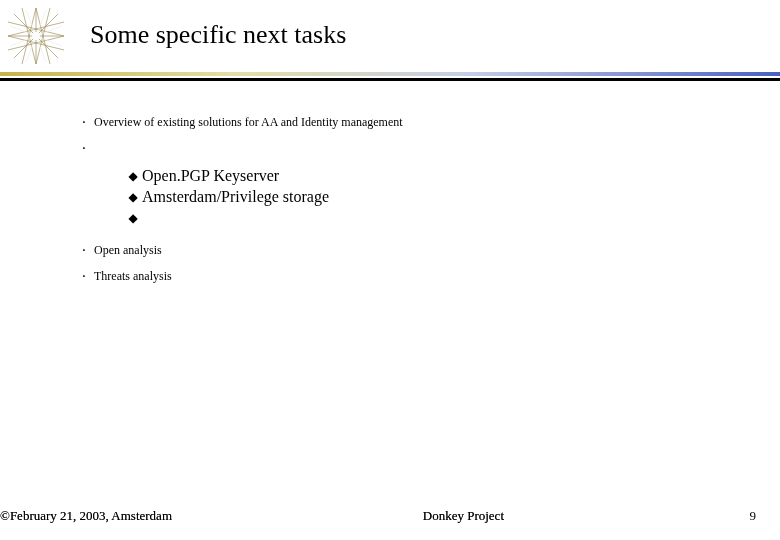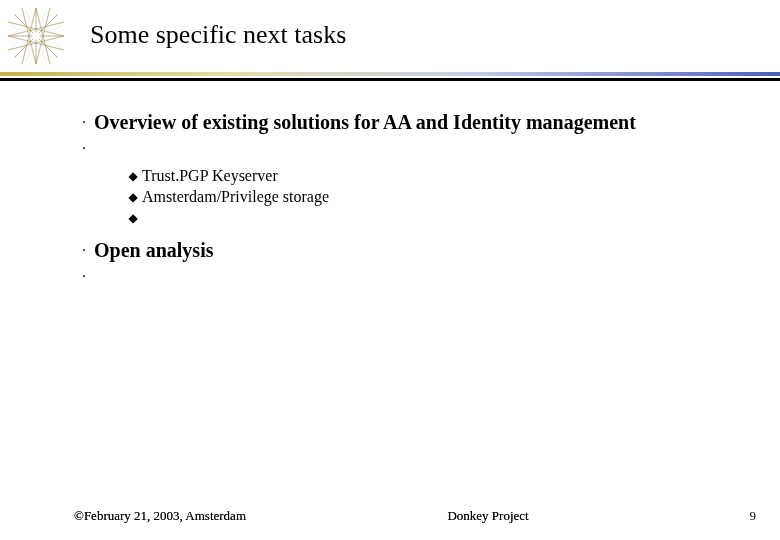--- a/index.html
+++ b/index.html
@@ -58,23 +58,22 @@
   }
   .bullet-sym {
     font-family: Arial, sans-serif;
     font-size: 16px;
     width: 20px;
     line-height: 24px;
     text-align: center;
     flex-shrink: 0;
   }
   .bullet-text {
-    font-size: 20px;
+    font-size: 12px;
     line-height: 24px;
-    font-weight: bold;
   }
   .sub-list {
     margin-top: 6px;
     margin-left: 50px;
     margin-bottom: 10px;
   }
   .sub-row {
     display: flex;
     align-items: flex-start;
     margin-bottom: 1px;
@@ -95,21 +94,20 @@
     position: absolute;
     bottom: 16px;
     left: 0;
     width: 780px;
     display: flex;
     align-items: center;
     font-size: 13px;
   }
   .footer-left {
     flex: 1;
-    padding-left: 74px;
   }
   .footer-center {
     flex: 1;
     text-align: right;
   }
   .footer-right {
     flex: 1;
     text-align: right;
     padding-right: 24px;
   }
@@ -160,38 +158,39 @@
     <div class="bullet-text">Overview of existing solutions for AA and Identity management</div>
   </div>
 
   <div class="bullet-row">
     <div class="bullet-sym">·</div>
   </div>
 
   <div class="sub-list">
     <div class="sub-row">
       <div class="sub-sym">◆</div>
-      <div class="sub-text">Trust.PGP Keyserver</div>
+      <div class="sub-text">Open.PGP Keyserver</div>
     </div>
     <div class="sub-row">
       <div class="sub-sym">◆</div>
       <div class="sub-text">Amsterdam/Privilege storage</div>
     </div>
     <div class="sub-row">
       <div class="sub-sym">◆</div>
     </div>
   </div>
 
   <div class="bullet-row">
     <div class="bullet-sym">·</div>
     <div class="bullet-text">Open analysis</div>
   </div>
 
   <div class="bullet-row">
     <div class="bullet-sym">·</div>
+    <div class="bullet-text">Threats analysis</div>
   </div>
 
 </div>
 
 <div class="footer">
   <div class="footer-left">
     <span class="date">©February 21, 2003, Amsterdam</span>
   </div>
   <div class="footer-center">
     <span>Donkey Project</span>

